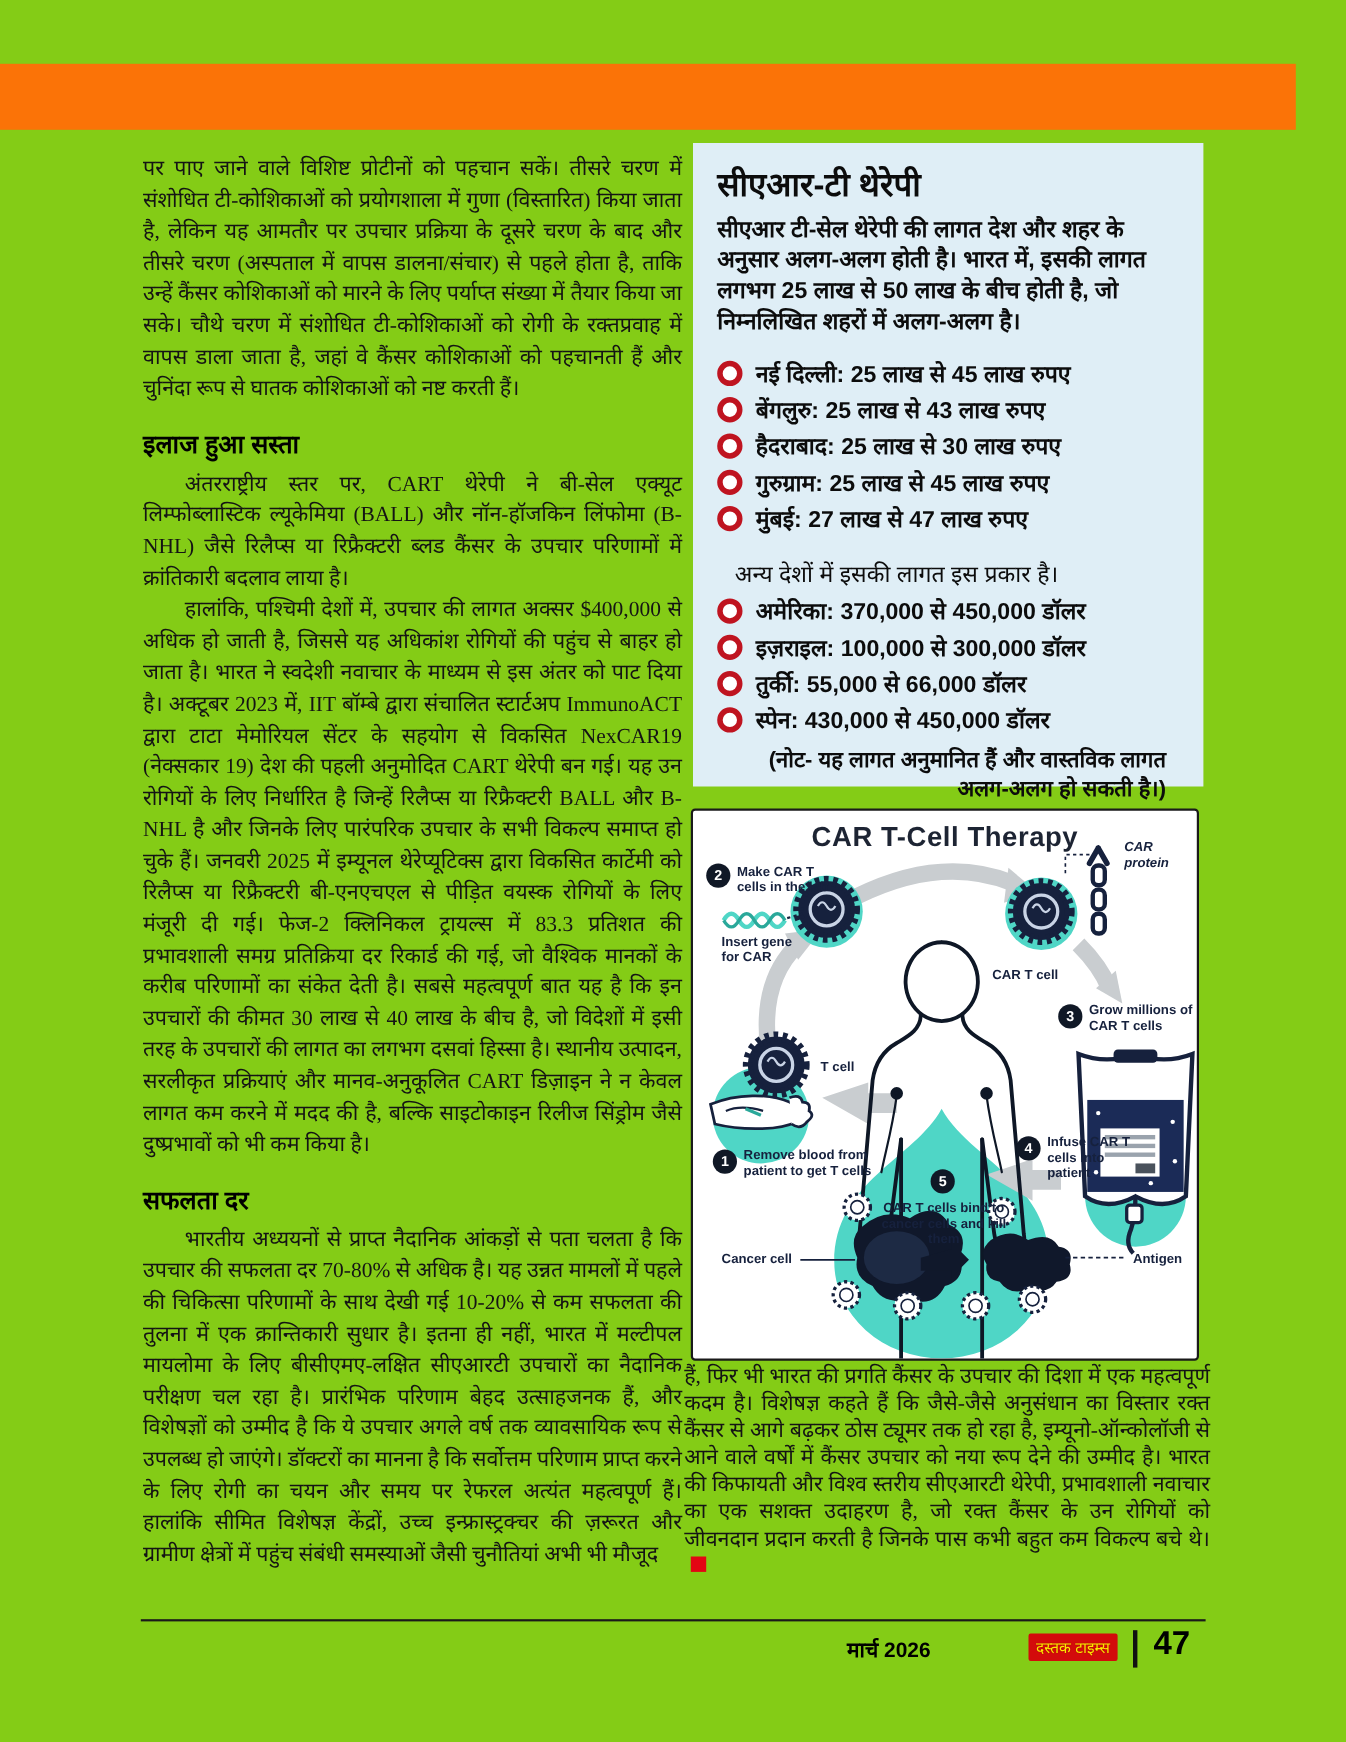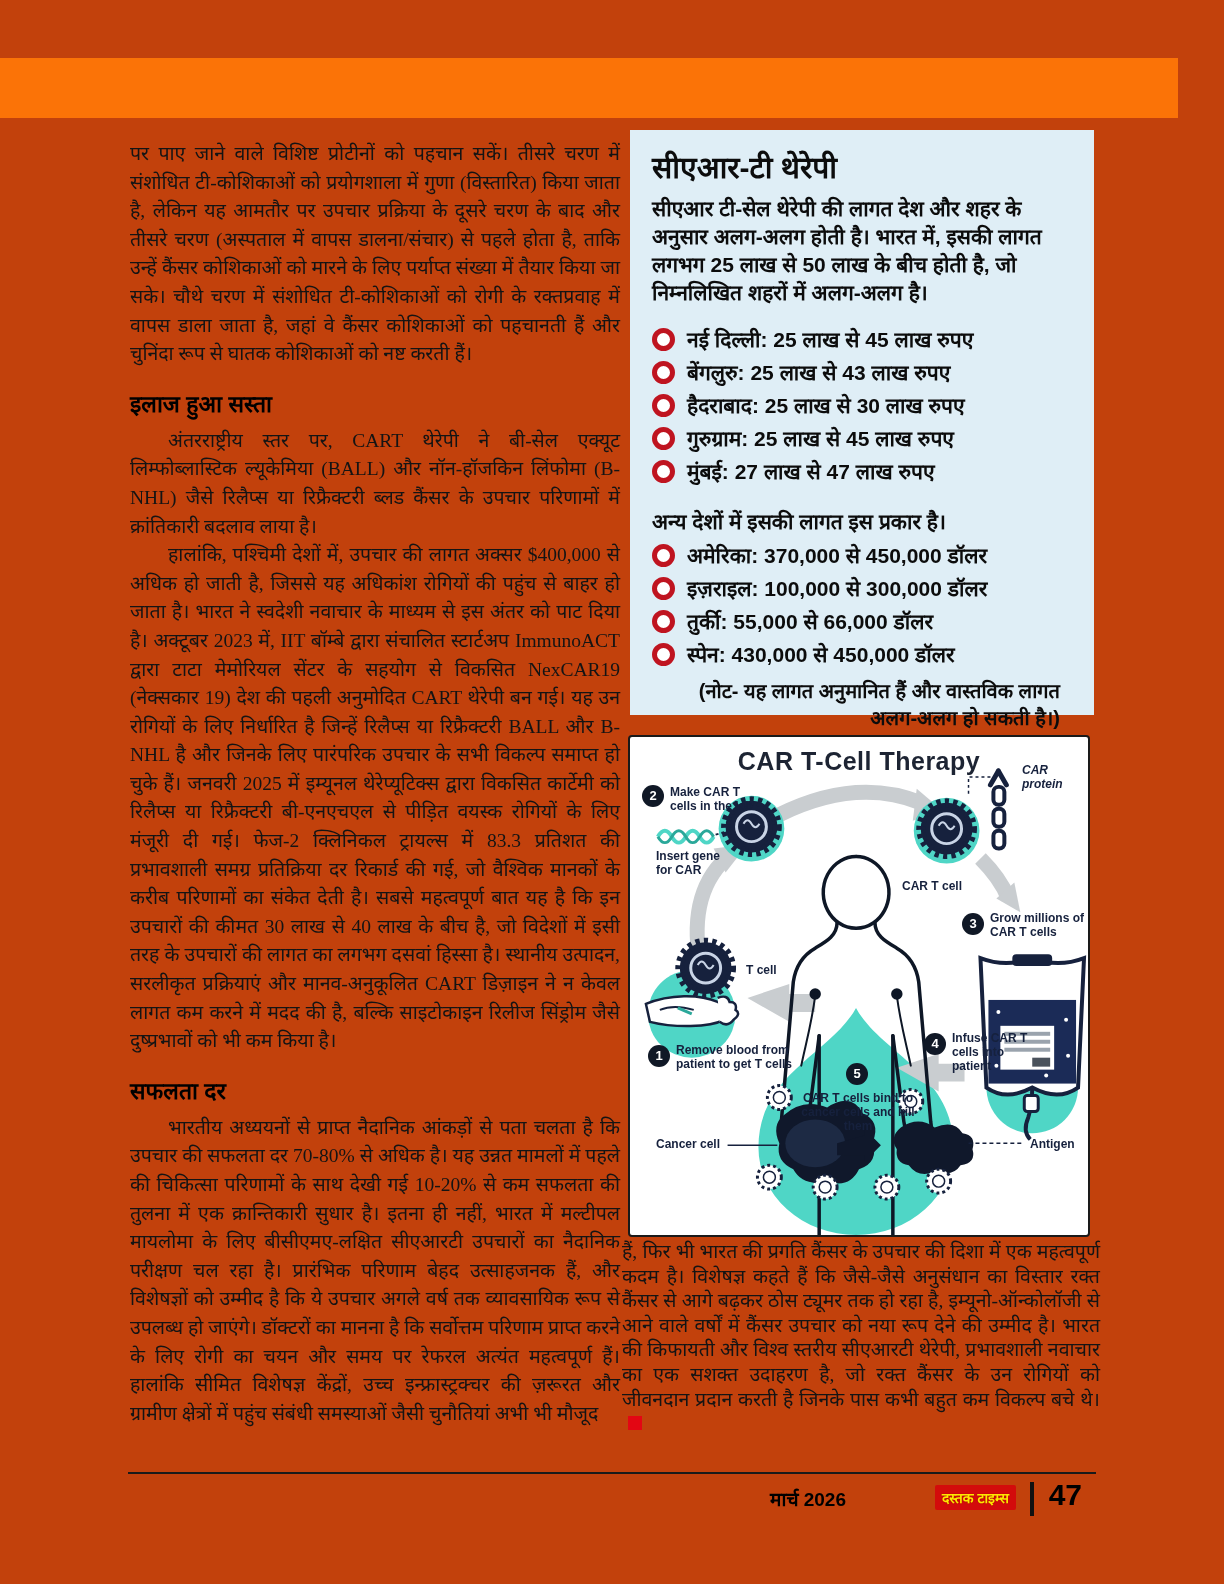--- a/index.html
+++ b/index.html
@@ -1,37 +1,37 @@
 <!DOCTYPE html>
 <html><head>
 <meta charset="utf-8">
 <style>
   html,body{margin:0;padding:0;background:#fff;}
-  .page{position:relative;width:1224px;height:1584px;background:#c2410c;overflow:hidden;
+  .page{position:relative;width:1224px;height:1584px;background:#84cc16;overflow:hidden;
         font-family:"Liberation Sans","DejaVu Sans",sans-serif;color:#111;}
   .topbar{position:absolute;left:0;top:58px;width:1178px;height:60px;background:#fb7307;}
   
   .leftcol{position:absolute;left:130px;top:140px;width:490px;}
   .body-text{font-size:19.5px;line-height:28.6px;text-align:justify;color:#141414;
              font-family:"Liberation Serif","DejaVu Serif",serif;}
   .body-text p{margin:0;}
   .body-text p.indent{text-indent:38px;}
   .col-heading{font-size:23px;font-weight:bold;margin:18px 0 8px 0;color:#000;
                font-family:"Liberation Sans","DejaVu Sans",sans-serif;}
   
   .infobox{position:absolute;left:630px;top:130px;width:464px;height:585px;background:#dfeef6;
            box-sizing:border-box;padding:16px 20px 10px 22px;}
   .infobox-title{font-size:30px;font-weight:bold;color:#0c0c0c;margin:0 0 8px 0;}
   .infobox-intro{font-size:21px;font-weight:600;line-height:28px;color:#0c0c0c;margin:0 0 18px 0;}
   .cost-list{list-style:none;margin:0;padding:0;}
   .cost-list li{display:flex;align-items:center;font-size:21px;font-weight:bold;color:#0c0c0c;
                 margin-bottom:5px;}
   .ring{flex:0 0 auto;width:13px;height:13px;border:5px solid #bf1420;border-radius:50%;
         background:#fff;margin-right:12px;}
-  .other-heading{font-size:21px;font-weight:bold;color:#0c0c0c;margin:22px 0 6px 0;}
+  .other-heading{font-size:21px;font-weight:normal;color:#0c0c0c;margin:22px 0 6px 16px;}
   .note{font-size:20px;font-weight:600;color:#0c0c0c;text-align:right;line-height:27px;margin-top:10px;
         padding-right:14px;}
   
   .diagram{position:absolute;left:628px;top:735px;width:462px;height:502px;background:#ffffff;
            border:2px solid #1a1a1a;border-radius:4px;box-sizing:border-box;}
   .diagram svg{position:absolute;left:0;top:0;width:100%;height:100%;}
   .dg-label{position:absolute;font-size:12px;font-weight:bold;color:#16213d;line-height:14px;}
   .dg-title{position:absolute;left:0;top:10px;width:100%;text-align:center;font-size:25px;
             font-weight:bold;color:#1d2433;letter-spacing:.5px;}
   .badge{position:absolute;width:22px;height:22px;border-radius:50%;background:#101826;color:#fff;
@@ -39,21 +39,21 @@
   
   .rightcol{position:absolute;left:622px;top:1240px;width:478px;}
   .rightcol .body-text{font-size:19.5px;line-height:24.6px;}
   .endmark{display:inline-block;width:14px;height:14px;background:#e30613;margin-left:6px;
            vertical-align:baseline;}
   
   .footer-rule{position:absolute;left:128px;top:1472px;width:968px;height:0;border-top:2px solid #1a1a1a;}
   .footer{position:absolute;left:128px;top:1482px;width:968px;height:40px;}
   .footer-date{position:absolute;right:250px;top:4px;font-size:19px;font-weight:bold;color:#000;}
   .footer-logo{position:absolute;right:80px;top:3px;background:#d30b0b;color:#ffe600;
-               font-size:14px;font-weight:bold;padding:3px 7px;border-radius:2px;
+               font-size:14px;font-weight:normal;padding:3px 7px;border-radius:2px;
                text-shadow:0 0 1px #8a0000;white-space:nowrap;}
   .footer-sep{position:absolute;right:62px;top:0;width:4px;height:34px;background:#111;}
   .footer-page{position:absolute;right:14px;top:-4px;font-size:30px;font-weight:bold;color:#000;}
 </style>
 </head>
 <body>
 
 <div class="page">
 
   <div class="topbar"></div>

